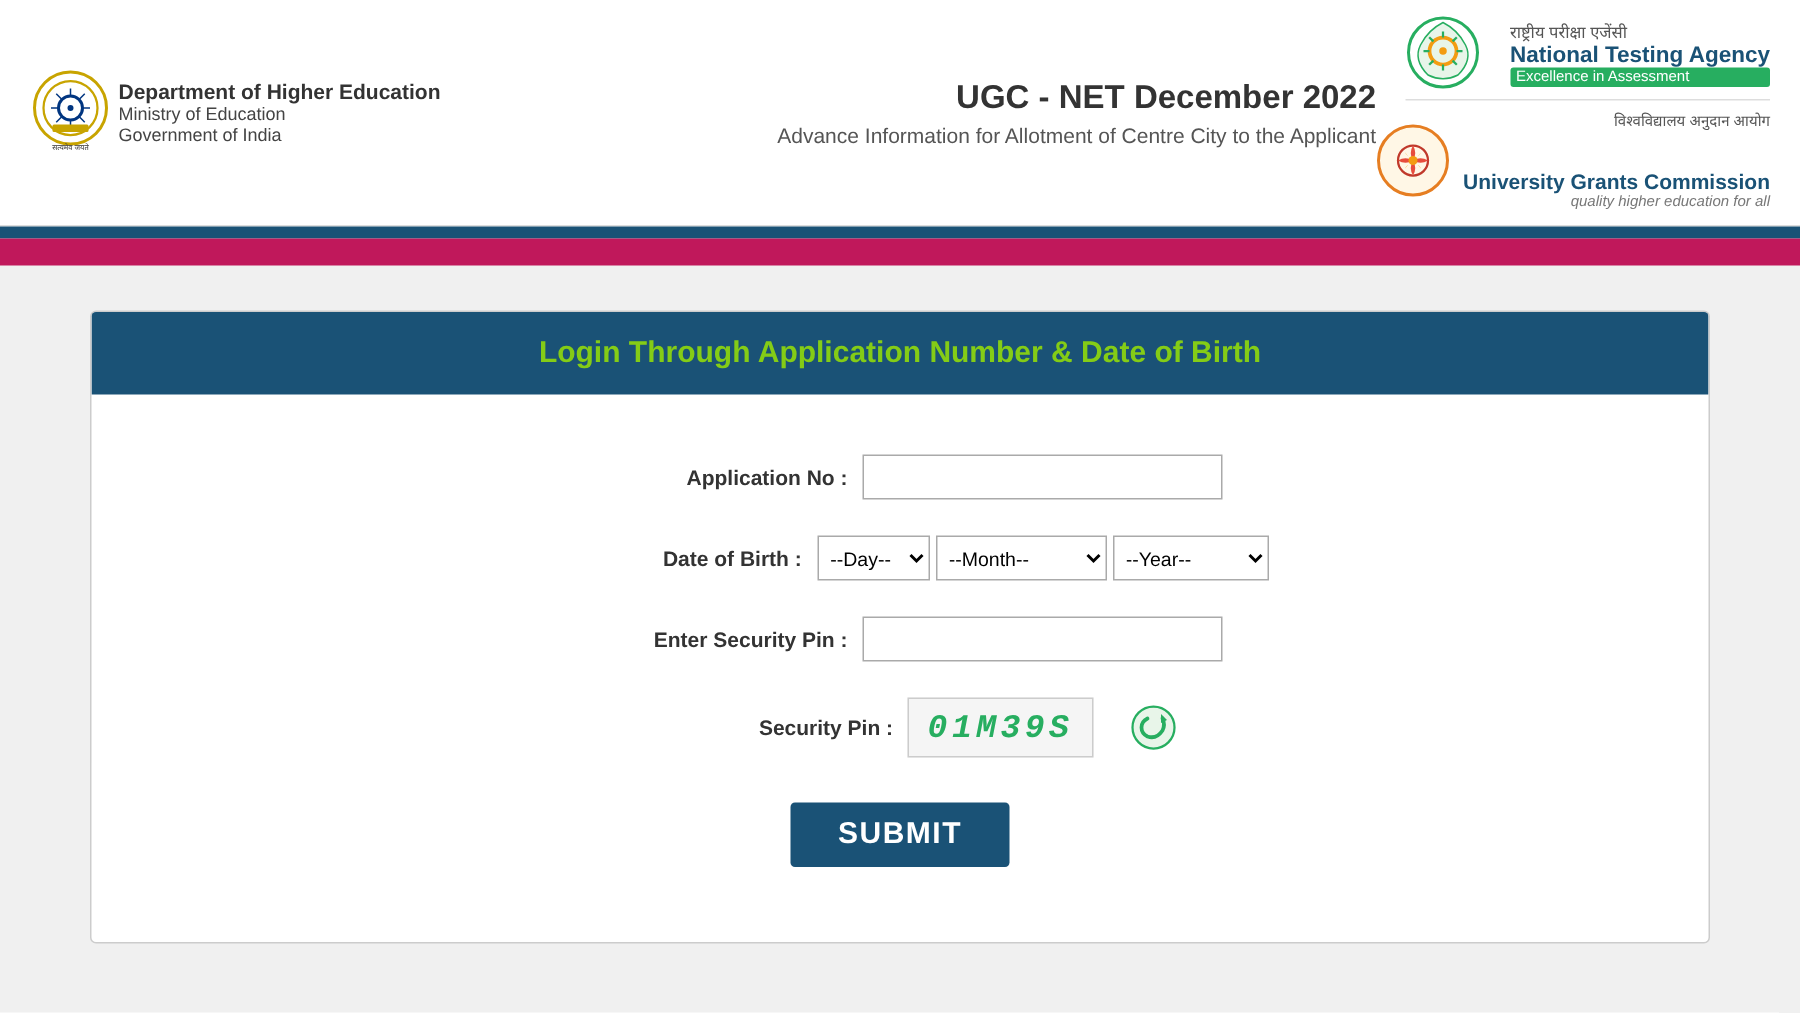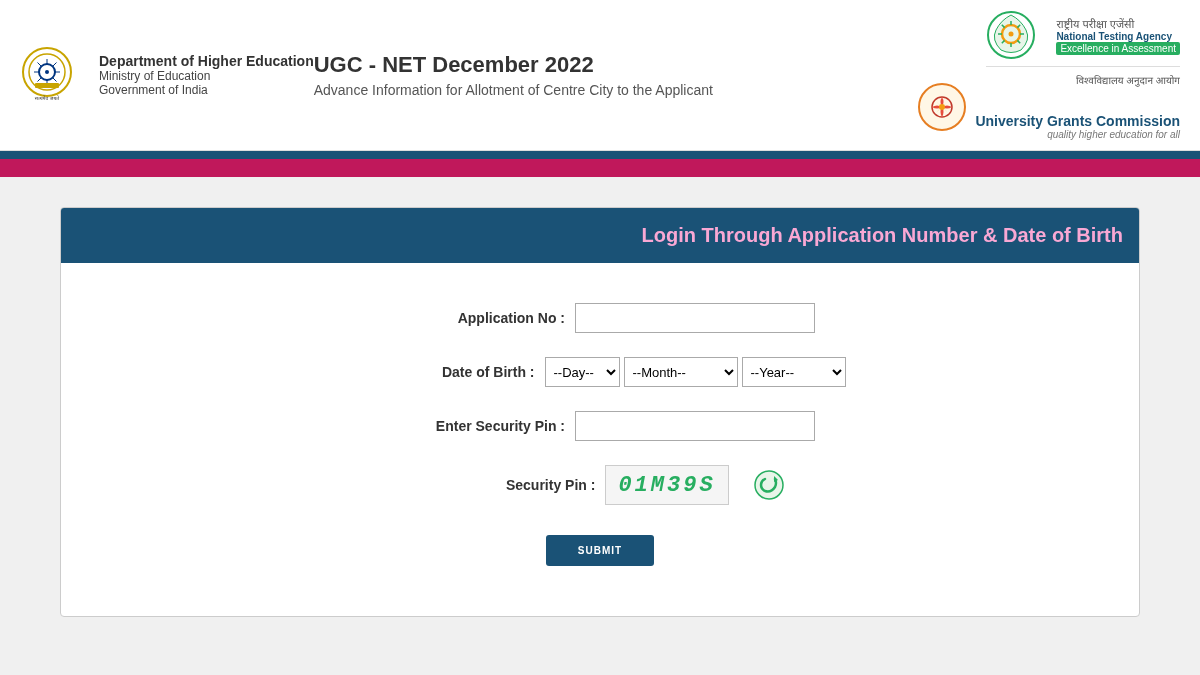--- a/index.html
+++ b/index.html
@@ -17,21 +17,21 @@
       padding: 10px 20px;
       display: flex;
       align-items: center;
       justify-content: space-between;
       min-height: 100px;
     }
 
     .header-left {
       display: flex;
       align-items: center;
-      gap: 24px;
+      gap: 4px;
     }
 
     .emblem {
       width: 55px;
       height: 60px;
     }
 
     .dept-info {
       display: flex;
       flex-direction: column;
@@ -47,21 +47,21 @@
       font-size: 12px;
       color: #444;
     }
 
     .dept-info .govt {
       font-size: 12px;
       color: #444;
     }
 
     .header-center {
-      text-align: left;
+      text-align: right;
       flex: 1;
     }
 
     .header-center .exam-title {
       font-size: 22px;
       font-weight: bold;
       color: #333;
     }
 
     .header-center .exam-subtitle {
@@ -95,21 +95,21 @@
       flex-direction: column;
       margin-left: 12px;
     }
 
     .nta-text .nta-hindi {
       font-size: 11px;
       color: #555;
     }
 
     .nta-text .nta-name {
-      font-size: 10px;
+      font-size: 15px;
       font-weight: bold;
       color: #1a5276;
     }
 
     .nta-text .nta-tagline {
       font-size: 10px;
       background: #27ae60;
       color: white;
       padding: 1px 4px;
       border-radius: 2px;
@@ -159,22 +159,22 @@
       background: #fff;
       border: 1px solid #ccc;
       border-radius: 4px;
       overflow: hidden;
       max-width: 1080px;
       margin: 0 auto;
     }
 
     .login-card-header {
       background: #1a5276;
-      color: #f9a8d4;
-      text-align: right;
+      color: #84cc16;
+      text-align: center;
       padding: 16px;
       font-size: 20px;
       font-weight: bold;
     }
 
     .login-card-body {
       padding: 40px 20px 50px;
     }
 
     .form-group {
@@ -249,21 +249,21 @@
       width: 32px;
       height: 32px;
       cursor: pointer;
     }
 
     .submit-btn {
       background: #1a5276;
       color: white;
       border: none;
       padding: 10px 32px;
-      font-size: 10px;
+      font-size: 20px;
       font-weight: bold;
       cursor: pointer;
       letter-spacing: 1px;
       border-radius: 3px;
     }
 
     .form-group-submit {
       display: flex;
       justify-content: center;
       margin-top: 30px;

